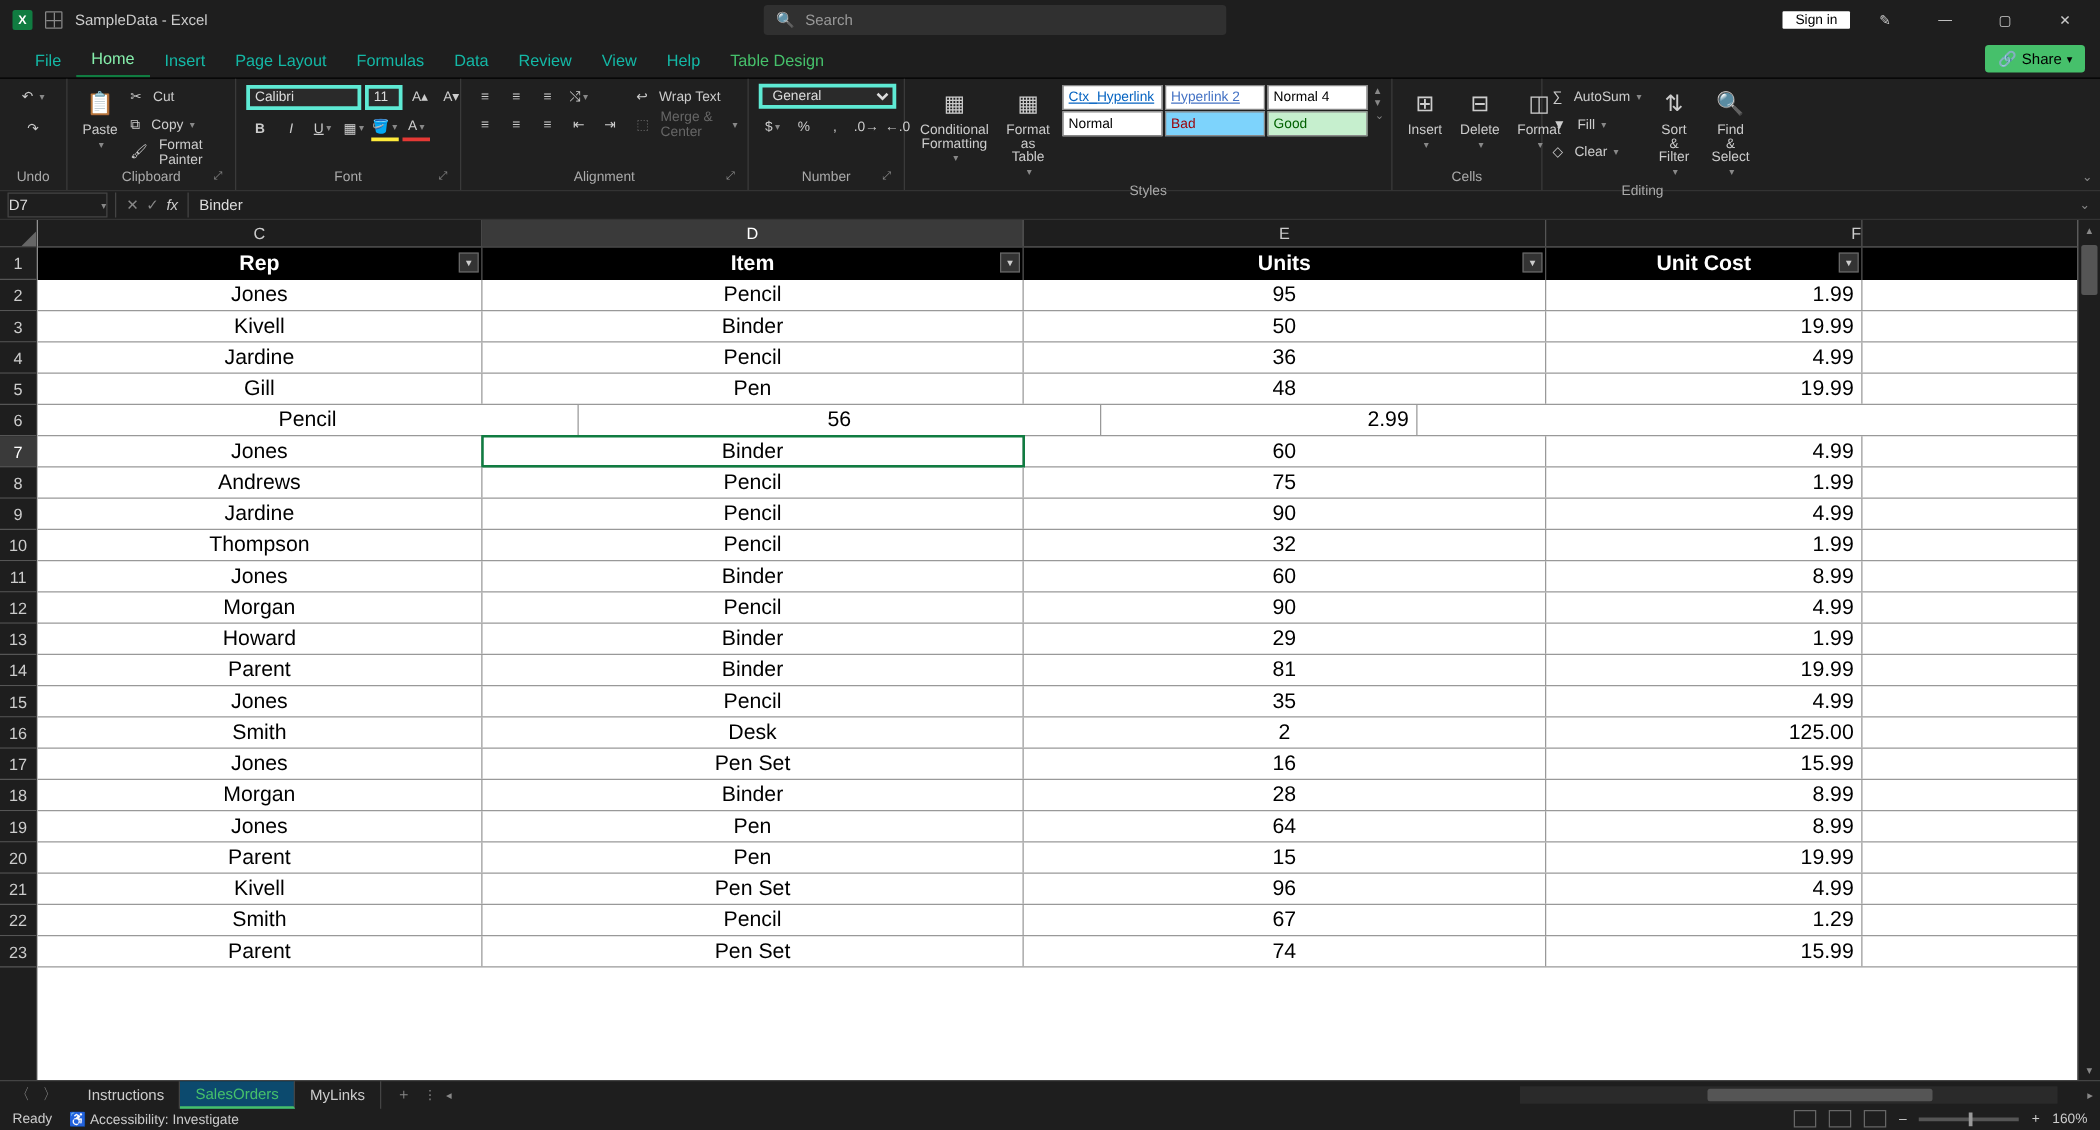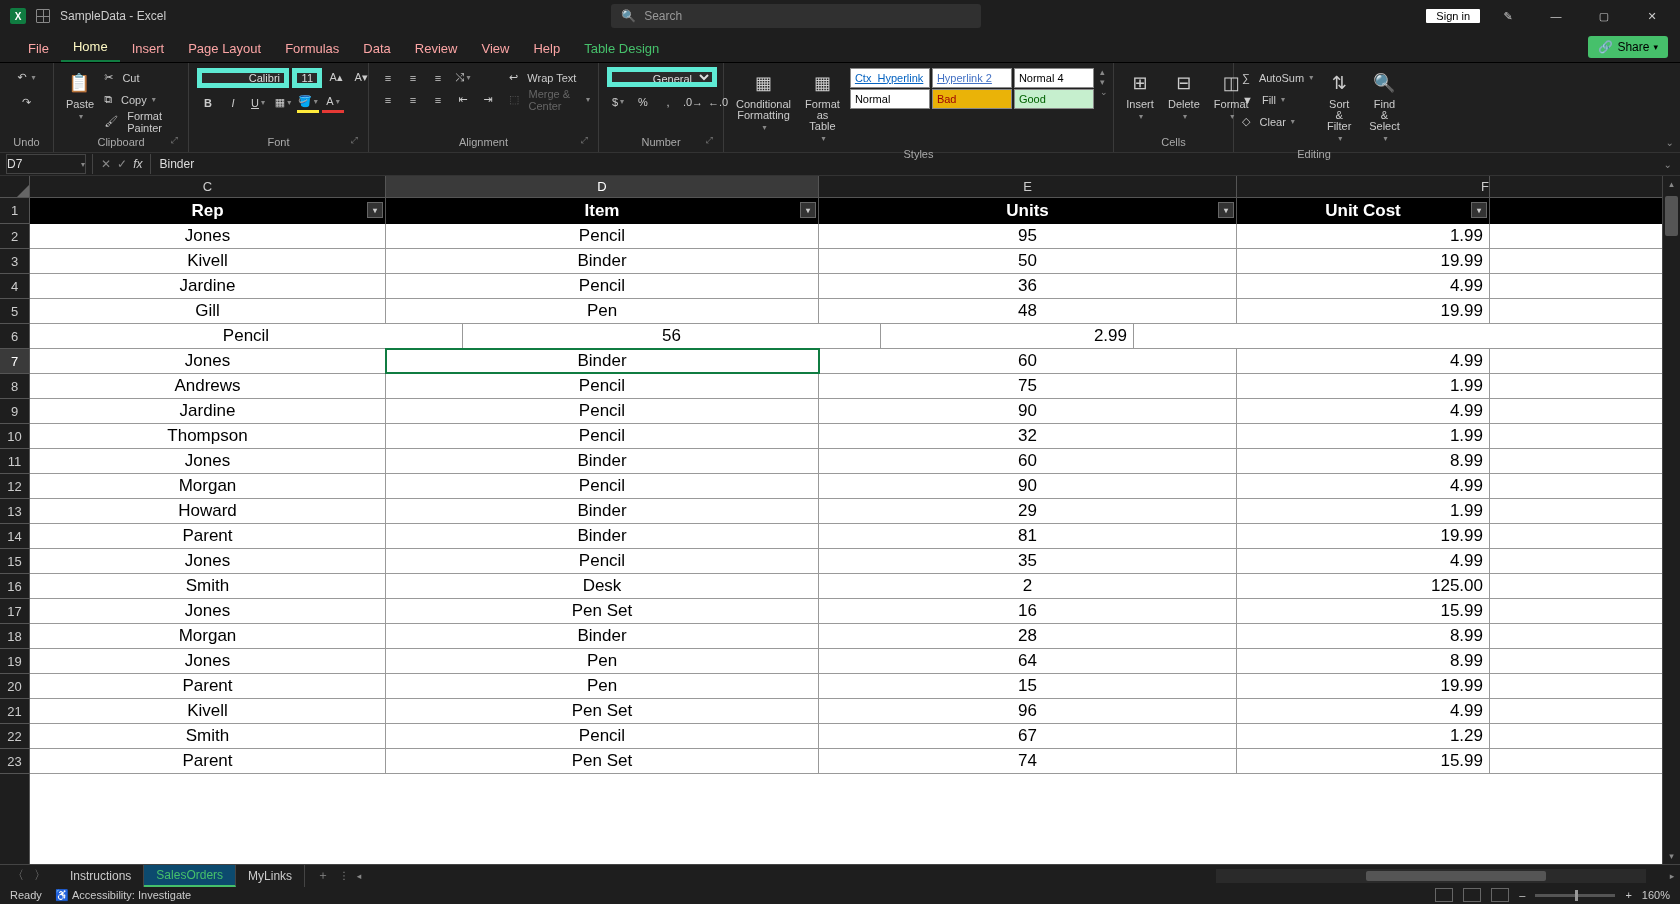--- a/index.html
+++ b/index.html
@@ -15,45 +15,45 @@
 .titlebar .grid-icon::after{top:50%;left:0;right:0;height:1px;}
 .titlebar .title { color:#ccc; }
 .titlebar .center { flex:1; display:flex; justify-content:center; }
 .searchbox { width:370px; height:24px; background:#303030; border-radius:3px; display:flex; align-items:center; padding:0 10px; color:#999; gap:8px; font-size:12px;}
 .titlebar .right { display:flex; align-items:center; gap:8px; padding-right:8px; }
 .signin { background:#fff; color:#000; padding:1px 10px; font-size:11px; border-radius:1px; }
 .win-btn { width:40px; height:32px; display:flex; align-items:center; justify-content:center; color:#ccc; font-size:11px;}
 
 
 .tabsrow { height:30px; background:#1e1e1e; display:flex; align-items:flex-end; padding:0 16px; font-size:13px; position:relative;}
-.tab { padding:6px 12px; color:#fca5a5; }
-.tab.active { color:#fef9c3; border-bottom:2px solid #107c41; }
+.tab { padding:6px 12px; color:#14b8a6; }
+.tab.active { color:#86efac; border-bottom:2px solid #107c41; }
 .tab.green { color:#46c06b; }
 .share-btn { position:absolute; right:12px; top:4px; height:22px; background:#46c06b; color:#000; font-size:12px; padding:0 10px; border-radius:3px; display:flex; align-items:center; gap:4px;}
 .share-btn .chev{font-size:9px;}
 
 
 .ribbon { height:90px; background:#202020; border-top:1px solid #000; display:flex; font-size:11px; color:#ccc; position:relative;}
 .group { border-right:1px solid #3a3a3a; padding:4px 8px 2px 8px; display:flex; flex-direction:column; justify-content:space-between;}
 .group .body { display:flex; align-items:flex-start; gap:6px; flex:1;}
 .group .label { text-align:center; font-size:11px; color:#aaa; height:16px; line-height:16px; position:relative;}
 .group .label .launcher{position:absolute; right:2px; bottom:2px; font-size:9px; color:#888;}
 .btn-v { display:flex; flex-direction:column; align-items:center; justify-content:center; gap:2px; padding:2px 4px; }
 .btn-v .ico { width:28px; height:28px; display:flex; align-items:center; justify-content:center; font-size:18px;}
 .btn-v .txt { font-size:11px; text-align:center; line-height:11px;}
 .small-row { display:flex; align-items:center; gap:3px; height:21px; font-size:11px;}
 .small-stack { display:flex; flex-direction:column; gap:1px;}
 .dd{font-size:8px; color:#888; margin-left:2px;}
-.darkinput{background:#2a2a2a;border:5px solid #5eead4;color:#ddd;height:20px;font-size:11px;padding:0 4px;text-align:right;}
+.darkinput{background:#2a2a2a;border:3px solid #5eead4;color:#ddd;height:20px;font-size:11px;padding:0 4px;}
 .iconbtn{width:22px;height:20px;display:flex;align-items:center;justify-content:center;}
 .style-cell{width:80px;height:20px;border:1px solid #888;font-size:11px;display:flex;align-items:center;padding:0 4px;background:#fff;color:#000;}
 .style-cell.link{color:#0563c1;text-decoration:underline;}
 .style-cell.link2{color:#4472c4;text-decoration:underline;}
 .style-cell.normal2{background:#fff;color:#000;}
-.style-cell.bad{background:#eab308;color:#9c0006;}
+.style-cell.bad{background:#7dd3fc;color:#9c0006;}
 .style-cell.good{background:#c6efce;color:#006100;}
 .style-cell.n4{background:#fff;color:#000;}
 .ribbon-collapse{position:absolute;right:6px;bottom:4px;color:#888;font-size:10px;}
 
 
 
 .fbar { height:24px; background:#1e1e1e; border-top:1px solid #333; border-bottom:1px solid #333; display:flex; align-items:center; font-size:12px;}
 .namebox { width:80px; height:20px; background:#1e1e1e; border:1px solid #444; margin-left:6px; padding:0 0; display:flex; align-items:center; justify-content:space-between;}
 .fx-icons{display:flex;align-items:center;gap:6px;padding:0 8px;color:#888;border-left:1px solid #444;border-right:1px solid #444;margin-left:6px;height:20px;}
 .fx-label{font-style:italic;color:#ccc;}

